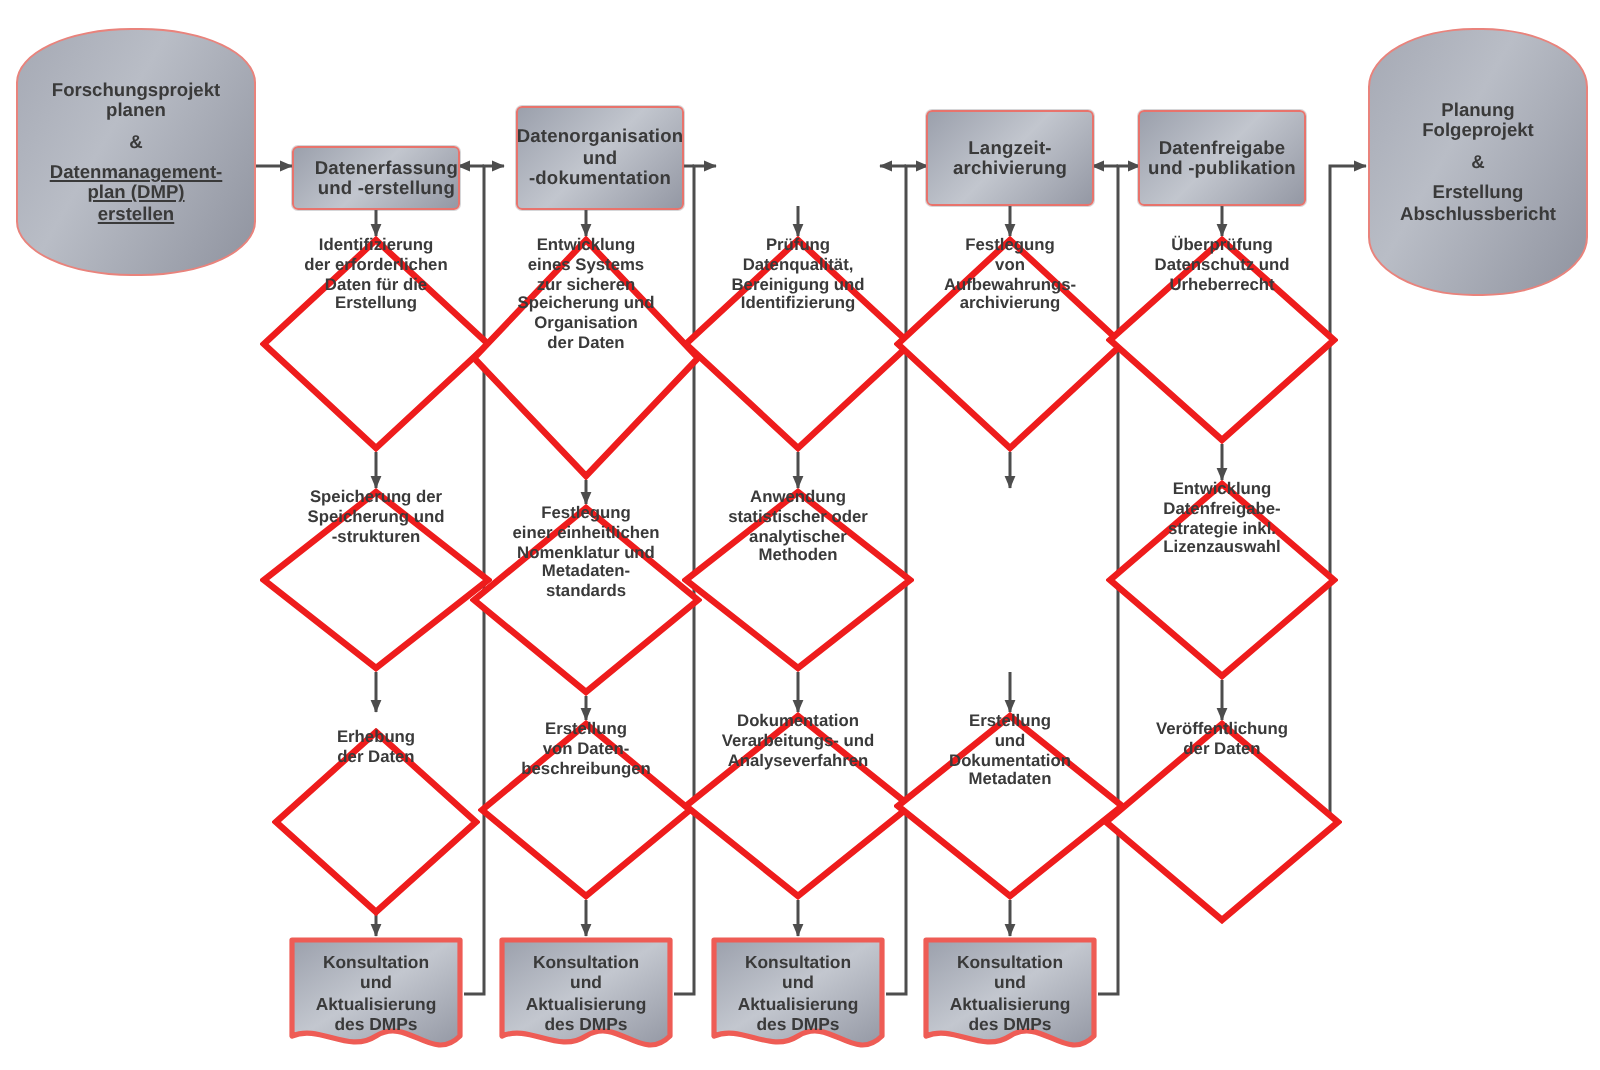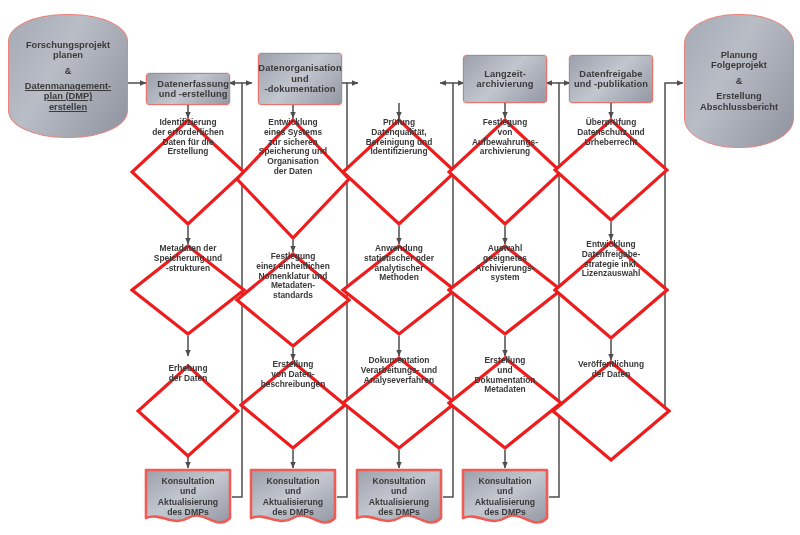--- a/index.html
+++ b/index.html
@@ -160,21 +160,21 @@
       <i style="font-style:normal;display:block">Erstellung</i>
     </span>
       </div>
   </div>
   <div class="decision" style="left:130px;top:244px;width:116px;height:92px;">
     <svg viewBox="0 0 116 92" width="116" height="92">
         <polygon points="58,2 114,46 58,90 2,46" fill="#fff" stroke="#ee1c1c" stroke-width="3.2"></polygon>
       </svg>
     <div class="lbl">
         <span>
-      <i style="font-style:normal;display:block">Metadaten der</i>
+      <i style="font-style:normal;display:block">Speicherung der</i>
       <i style="font-style:normal;display:block">Speicherung und</i>
       <i style="font-style:normal;display:block">-strukturen</i>
     </span>
       </div>
   </div>
   <div class="decision" style="left:136px;top:364px;width:104px;height:94px;">
     <svg viewBox="0 0 104 94" width="104" height="94">
         <polygon points="52,2 102,47 52,92 2,47" fill="#fff" stroke="#ee1c1c" stroke-width="3.2"></polygon>
       </svg>
     <div class="lbl">
@@ -272,33 +272,20 @@
       </svg>
     <div class="lbl">
         <span>
       <i style="font-style:normal;display:block">Festlegung</i>
       <i style="font-style:normal;display:block">von</i>
       <i style="font-style:normal;display:block">Aufbewahrungs-</i>
       <i style="font-style:normal;display:block">archivierung</i>
     </span>
       </div>
   </div>
-  <div class="decision" style="left:447px;top:244px;width:116px;height:92px;">
-    <svg viewBox="0 0 116 92" width="116" height="92">
-        <polygon points="58,2 114,46 58,90 2,46" fill="#fff" stroke="#ee1c1c" stroke-width="3.2"></polygon>
-      </svg>
-    <div class="lbl">
-        <span>
-      <i style="font-style:normal;display:block">Auswahl</i>
-      <i style="font-style:normal;display:block">geeignetes</i>
-      <i style="font-style:normal;display:block">Archivierungs-</i>
-      <i style="font-style:normal;display:block">system</i>
-    </span>
-      </div>
-  </div>
   <div class="decision" style="left:447px;top:356px;width:116px;height:94px;">
     <svg viewBox="0 0 116 94" width="116" height="94">
         <polygon points="58,2 114,47 58,92 2,47" fill="#fff" stroke="#ee1c1c" stroke-width="3.2"></polygon>
       </svg>
     <div class="lbl">
         <span>
       <i style="font-style:normal;display:block">Erstellung</i>
       <i style="font-style:normal;display:block">und</i>
       <i style="font-style:normal;display:block">Dokumentation</i>
       <i style="font-style:normal;display:block">Metadaten</i>

